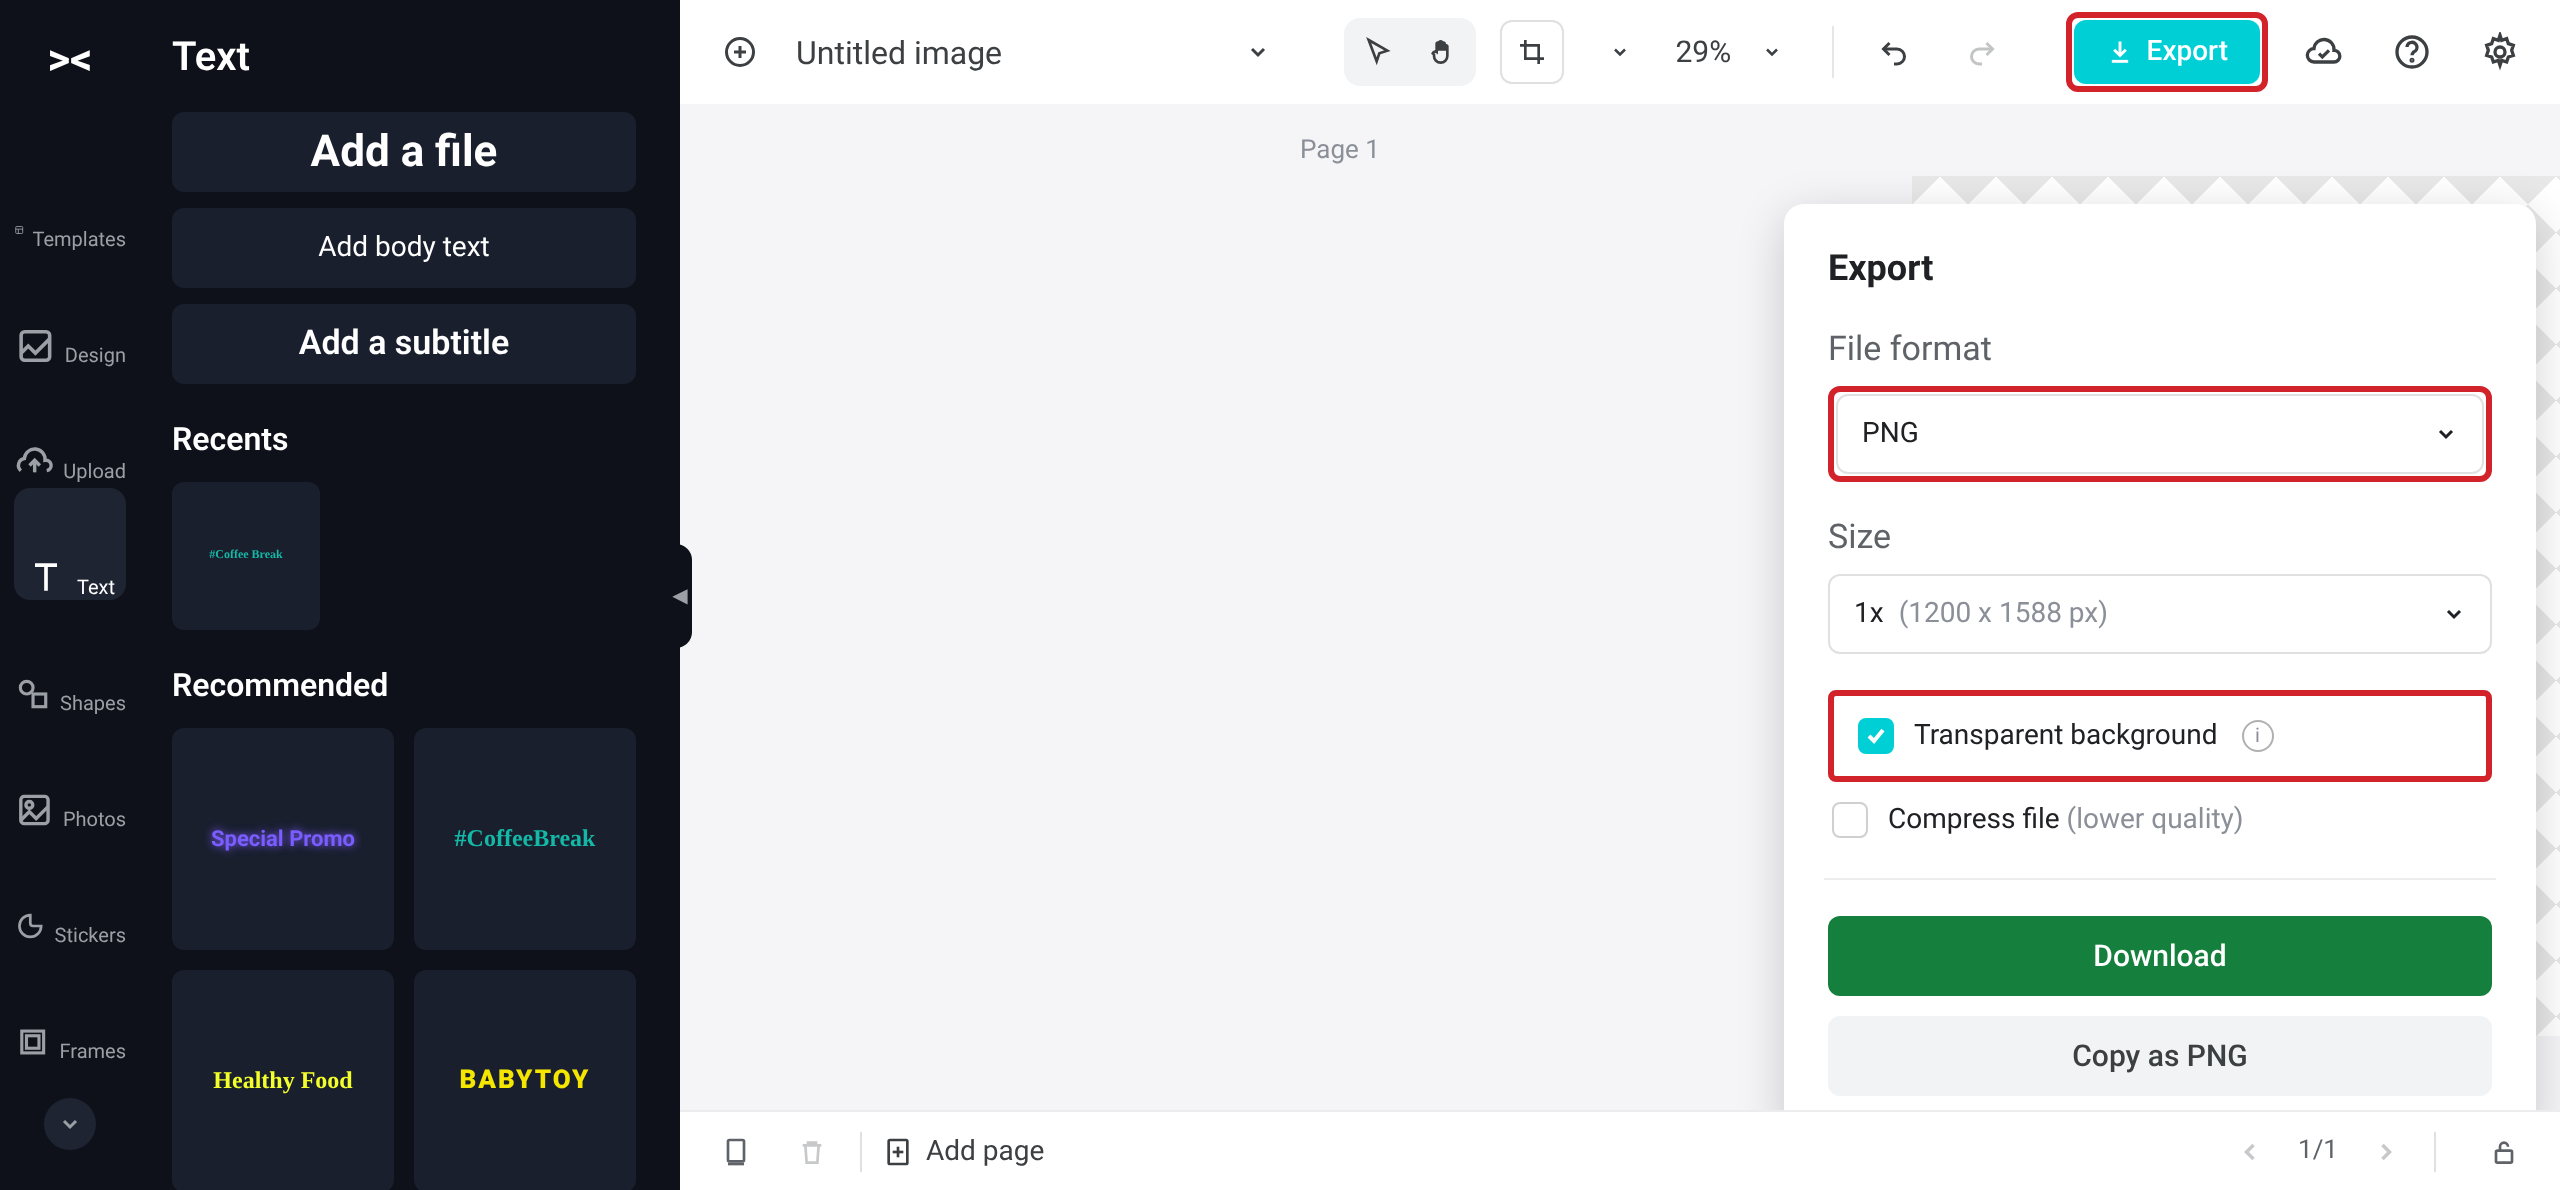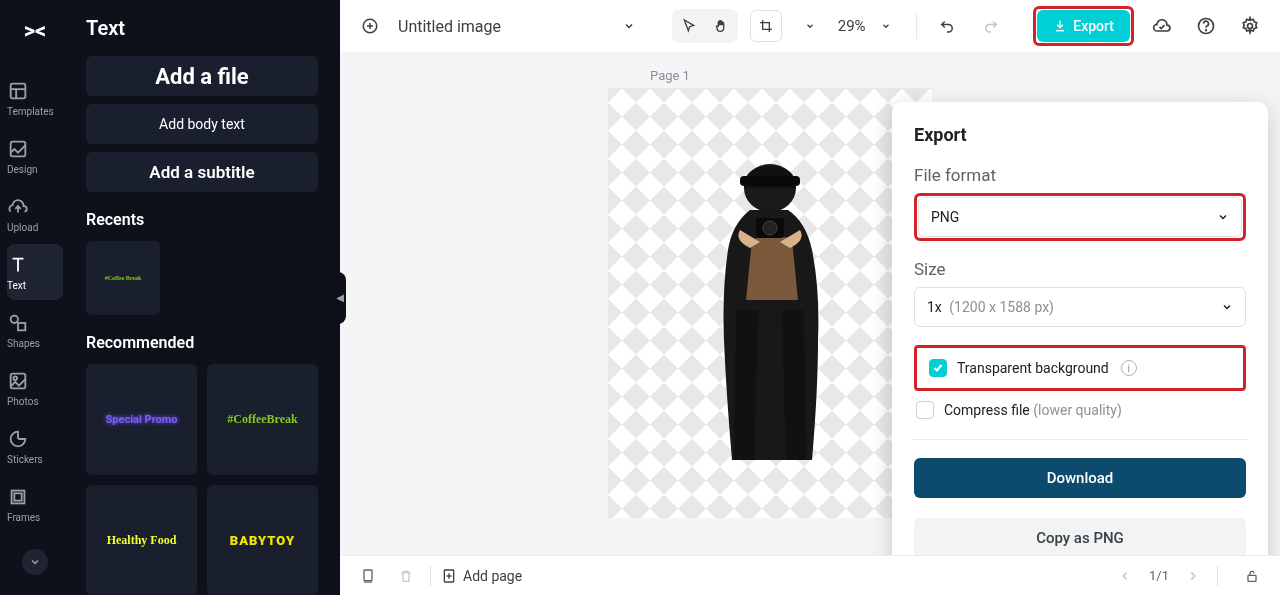--- a/index.html
+++ b/index.html
@@ -2,39 +2,39 @@
 <html><head>
   <meta charset="utf-8">
   <style>
     * { margin: 0; padding: 0; box-sizing: border-box; font-family: -apple-system, BlinkMacSystemFont, "Segoe UI", Roboto, sans-serif; }
     body { width: 1280px; height: 595px; background: #fff; overflow: hidden; display: flex; }
     
     
     .rail { width: 70px; background: #0e1119; display: flex; flex-direction: column; align-items: center; padding-top: 10px; position: relative; }
     .rail .logo { width: 40px; height: 40px; display: flex; align-items: center; justify-content: center; margin-bottom: 20px; }
     .rail .logo span { color: #fff; font-size: 22px; font-weight: bold; }
-    .rail-item { width: 56px; height: 56px; display: flex; flex-direction: column; align-items: flex-start; justify-content: center; color: #9aa0a6; font-size: 10px; gap: 4px; border-radius: 8px; cursor: pointer; margin-bottom: 2px; }
+    .rail-item { width: 56px; height: 56px; display: flex; flex-direction: row; align-items: flex-end; justify-content: center; color: #9aa0a6; font-size: 10px; gap: 4px; border-radius: 8px; cursor: pointer; margin-bottom: 2px; }
     .rail-item.active { background: #1f2433; color: #fff; }
     .rail-item svg { width: 22px; height: 22px; }
     .rail-more { position: absolute; bottom: 20px; left: 50%; transform: translateX(-50%); width: 26px; height: 26px; border-radius: 50%; background: #1f2433; display:flex; align-items:center; justify-content:center; color:#9aa0a6; }
     
     
     .panel { width: 264px; background: #0e1119; color: #fff; padding: 16px; overflow-y: auto; }
     .panel h2 { font-size: 20px; font-weight: 600; margin-bottom: 16px; }
     .panel h3 { font-size: 16px; font-weight: 600; margin: 18px 0 12px; }
     .btn { width: 100%; background: #1a1f2e; border: none; color: #fff; border-radius: 6px; cursor: pointer; display: flex; align-items: center; justify-content: center; margin-bottom: 8px; }
     .btn-title { height: 40px; font-size: 22px; font-weight: 700; }
     .btn-subtitle { height: 40px; font-size: 17px; font-weight: 600; }
     .btn-body { height: 40px; font-size: 14px; font-weight: 400; }
     .grid { display: grid; grid-template-columns: 1fr 1fr; gap: 10px; }
     .tile { width: 100%; aspect-ratio: 1/1; background: #1a1f2e; border-radius: 6px; display:flex; align-items:center; justify-content:center; cursor:pointer; }
     .tile.recent { width: 74px; aspect-ratio: 1/1; }
     .tile-label { font-size: 11px; font-weight: 700; text-align:center; padding: 0 6px; }
     .lbl-special { color: #7a5cff; text-shadow: 0 0 4px #7a5cff; font-style: normal; }
-    .lbl-coffee { color: #84cc16; font-family: serif; font-weight: 900; font-size: 12px; }
+    .lbl-coffee { color: #14b8a6; font-family: serif; font-weight: 900; font-size: 12px; }
     .lbl-coffee-small { font-size: 6px; }
     .lbl-healthy { color: #f3ff2b; font-family: serif; font-weight: 700; font-size: 12px; }
     .lbl-baby { color: #f5e600; font-weight: 900; text-transform: uppercase; letter-spacing: 1px; font-size: 13px; }
     
     
     .collapse { width: 6px; background: #0e1119; position: relative; }
     .collapse .nub { position: absolute; left: 0; top: 50%; transform: translateY(-50%); width: 12px; height: 52px; background: #0e1119; border-radius: 0 8px 8px 0; display:flex; align-items:center; justify-content:center; color:#9aa0a6; font-size:10px; }
     
     
     .main { flex: 1; display: flex; flex-direction: column; background: #f5f5f7; }
@@ -44,21 +44,21 @@
     .tool-ico { width: 32px; height: 32px; display:flex; align-items:center; justify-content:center; border-radius:6px; cursor:pointer; color:#3c4043; }
     .tool-ico.bordered { border: 1px solid #e0e0e0; }
     .title-input { font-size: 16px; color: #3c4043; border: none; outline: none; background: transparent; }
     .spacer { flex: 1; }
     .zoom-wrap { display:flex; align-items:center; gap:4px; }
     .zoom { font-size: 15px; color:#3c4043; }
     .export-btn { background: #00d0d6; color: #fff; border: none; padding: 8px 16px; border-radius: 6px; font-size: 14px; font-weight: 500; display:flex; align-items:center; gap:6px; cursor:pointer; }
     .export-btn-wrap { border: 3px solid #d2232a; border-radius: 6px; padding: 1px; }
     
     
-    .stage { flex: 1; position: relative; display:flex; justify-content:center; overflow:hidden; }
+    .stage { flex: 1; position: relative; display:flex; justify-content:flex-end; overflow:hidden; }
     .page-label { position:absolute; top: 16px; left: 310px; font-size: 13px; color:#8a8f98; }
     .canvas { margin-top: 36px; width: 324px; height: 430px; background-image:
       linear-gradient(45deg, #e8e8e8 25%, transparent 25%),
       linear-gradient(-45deg, #e8e8e8 25%, transparent 25%),
       linear-gradient(45deg, transparent 75%, #e8e8e8 75%),
       linear-gradient(-45deg, transparent 75%, #e8e8e8 75%);
       background-size: 28px 28px;
       background-color: #fff;
       position: relative;
       margin-left: -80px;
@@ -83,21 +83,21 @@
     .sel .dim { color:#8a8f98; margin-left:4px; }
     .mb { margin-bottom: 18px; }
     .check-row { display:flex; align-items:center; gap:10px; font-size:14px; color:#202124; padding: 6px 2px; }
     .check-wrap-hi { border: 3px solid #d2232a; border-radius: 4px; padding: 5px 10px; margin-bottom: 4px; }
     .chk { width:18px; height:18px; border-radius:4px; border:1px solid #d0d0d0; display:inline-flex; align-items:center; justify-content:center; }
     .chk.on { background:#00d0d6; border-color:#00d0d6; color:#fff; }
     .chk svg { width:12px; height:12px; }
     .info { width:16px; height:16px; border-radius:50%; border:1px solid #b0b0b0; display:inline-flex; align-items:center; justify-content:center; font-size:10px; color:#8a8f98; margin-left:2px; }
     .hr { border:none; border-top:1px solid #ececec; margin: 14px -2px 18px; }
     .p-btn { width:100%; height:40px; border-radius:6px; border:none; font-size:15px; font-weight:500; cursor:pointer; }
-    .p-primary { background:#0c4a6e; color:#fff; margin-bottom:20px; }
+    .p-primary { background:#15803d; color:#fff; margin-bottom:10px; }
     .p-secondary { background:#f1f3f4; color:#3c4043; }
     
     .tool-divider { width:1px; height:26px; background:#e6e6e6; margin: 0 2px; }
     .tool-group { display:flex; gap:2px; background:#f1f3f4; border-radius:8px; padding:2px; }
     .tool-group .tool-ico { width:30px; height:30px; }
     .faded { opacity: 0.3; }
   </style>
 </head>
 <body>
 

